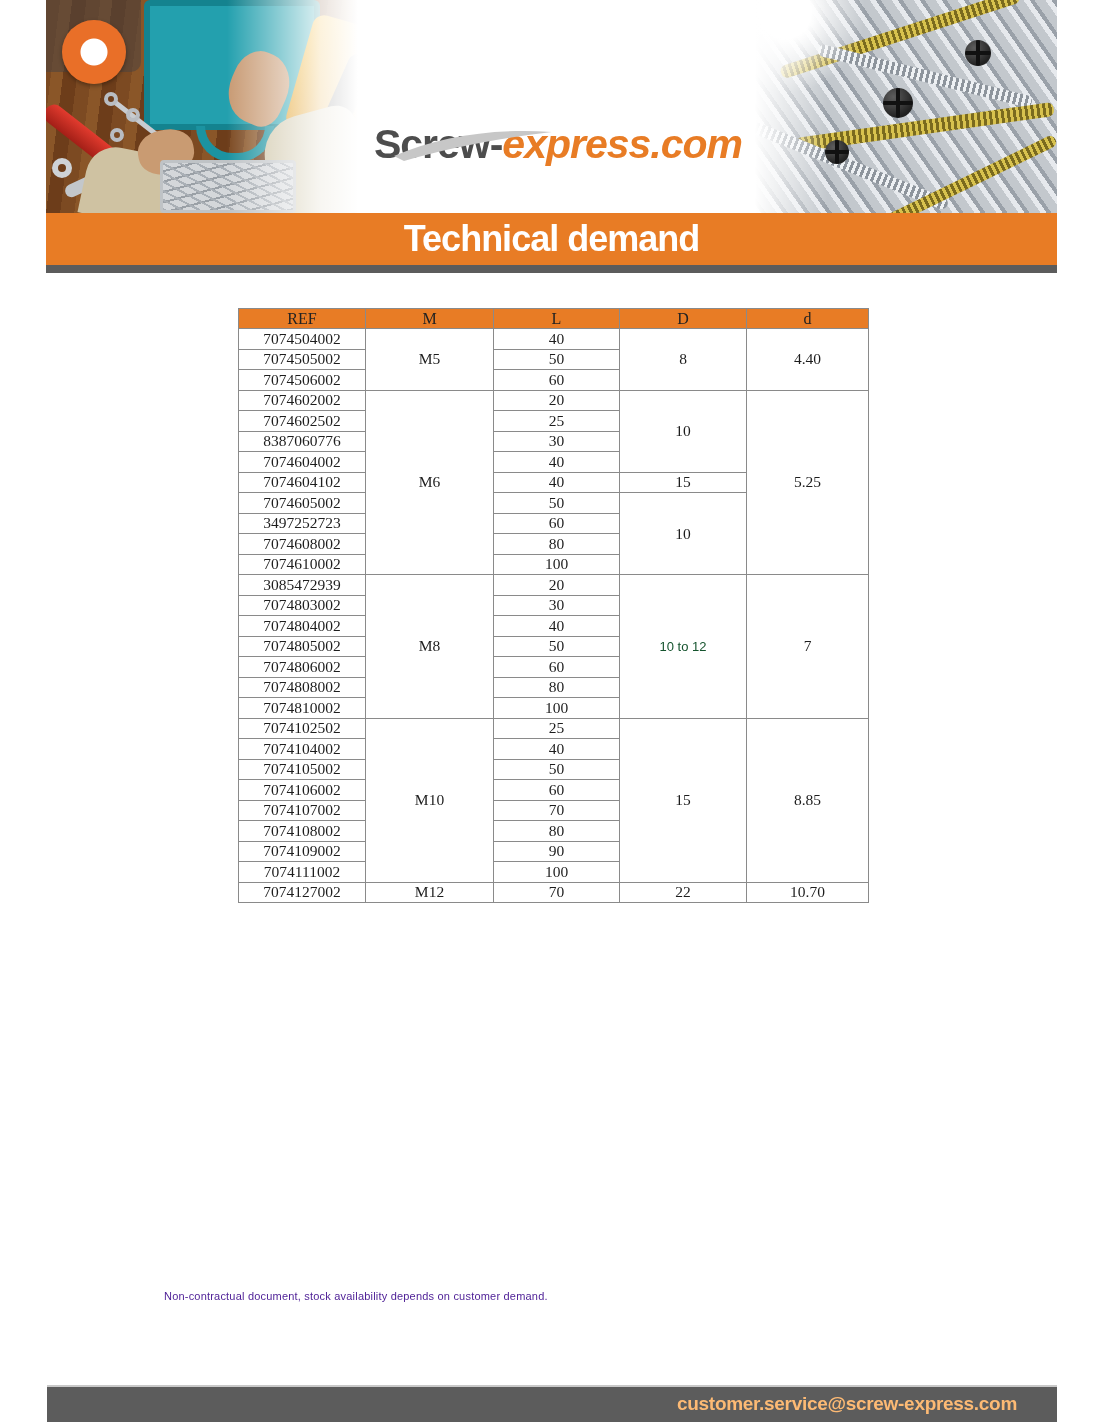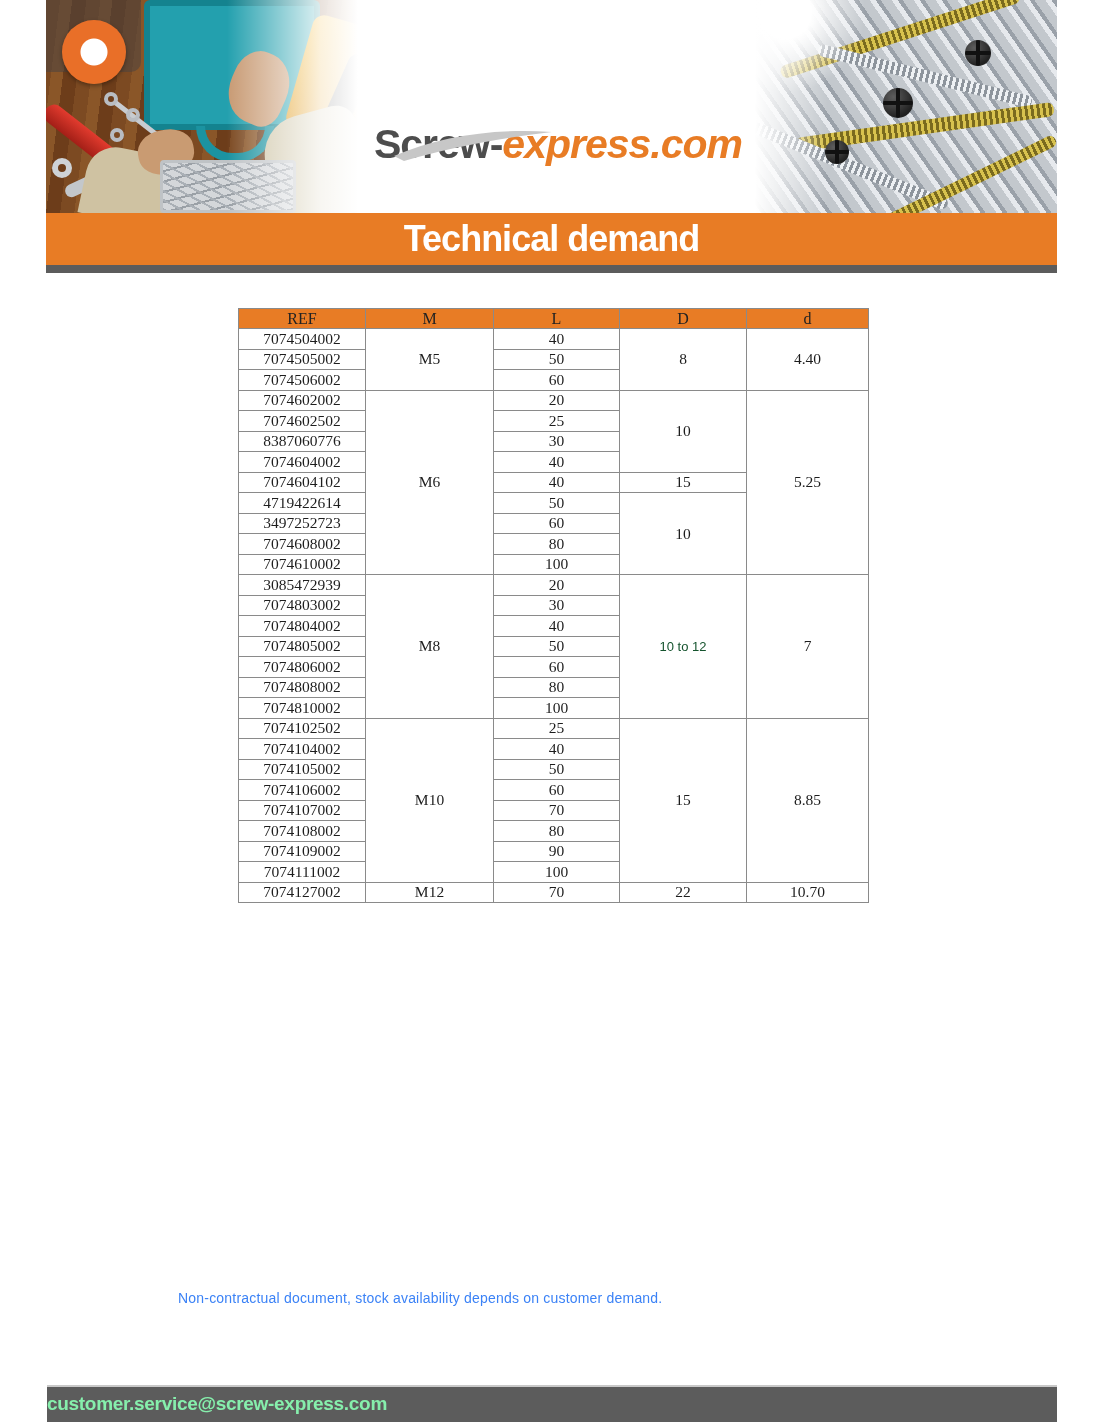--- a/index.html
+++ b/index.html
@@ -84,25 +84,25 @@
   .banner-strip{position:absolute;left:46px;top:265px;width:1011px;height:8px;background:var(--bar-gray);}
   
   .spec-wrap{position:absolute;left:238px;top:308px;}
   table.spec{border-collapse:collapse;table-layout:fixed;width:630px;
     font-family:"Liberation Serif",serif;color:var(--table-text);}
   table.spec th,table.spec td{border:1px solid var(--cell-border);text-align:center;vertical-align:middle;padding:0;}
   table.spec th{background:var(--orange);height:20px;font-size:16px;font-weight:normal;color:#222;}
   table.spec td{height:20.5px;font-size:15.5px;}
   table.spec td.sans{font-family:"Liberation Sans",sans-serif;font-size:13px;color:#14532d;}
   
-  .note{position:absolute;left:178px;top:1290px;font-size:14px;color:#3b82f6;letter-spacing:.2px;}
+  .note{position:absolute;left:164px;top:1290px;font-size:11px;color:#4c1d95;letter-spacing:.2px;}
   .footer-bar{position:absolute;left:47px;top:1385px;width:1010px;height:37px;background:var(--bar-gray);
     border-top:2px solid #c9c9c9;}
-  .footer-bar .email{display:block;text-align:left;padding-right:40px;line-height:34px;
-    color:#86efac;font-size:19px;font-weight:bold;letter-spacing:-0.3px;}
+  .footer-bar .email{display:block;text-align:right;padding-right:40px;line-height:34px;
+    color:#fdba74;font-size:19px;font-weight:bold;letter-spacing:-0.3px;}
 </style>
 </head>
 <body>
 
 <div class="photo photo-left">
   <div class="pegboard"></div>
   <div class="tape"></div>
   <div class="tealbox"></div>
   <div class="handle"></div>
   <div class="bin-orange"></div>
@@ -198,21 +198,21 @@
         <tr>
           <td>7074604002</td>
           <td>40</td>
         </tr>
         <tr>
           <td>7074604102</td>
           <td>40</td>
           <td>15</td>
         </tr>
         <tr>
-          <td>4719422614</td>
+          <td>7074605002</td>
           <td>50</td>
           <td rowspan="4">10</td>
         </tr>
         <tr>
           <td>3497252723</td>
           <td>60</td>
         </tr>
         <tr>
           <td>7074608002</td>
           <td>80</td>

